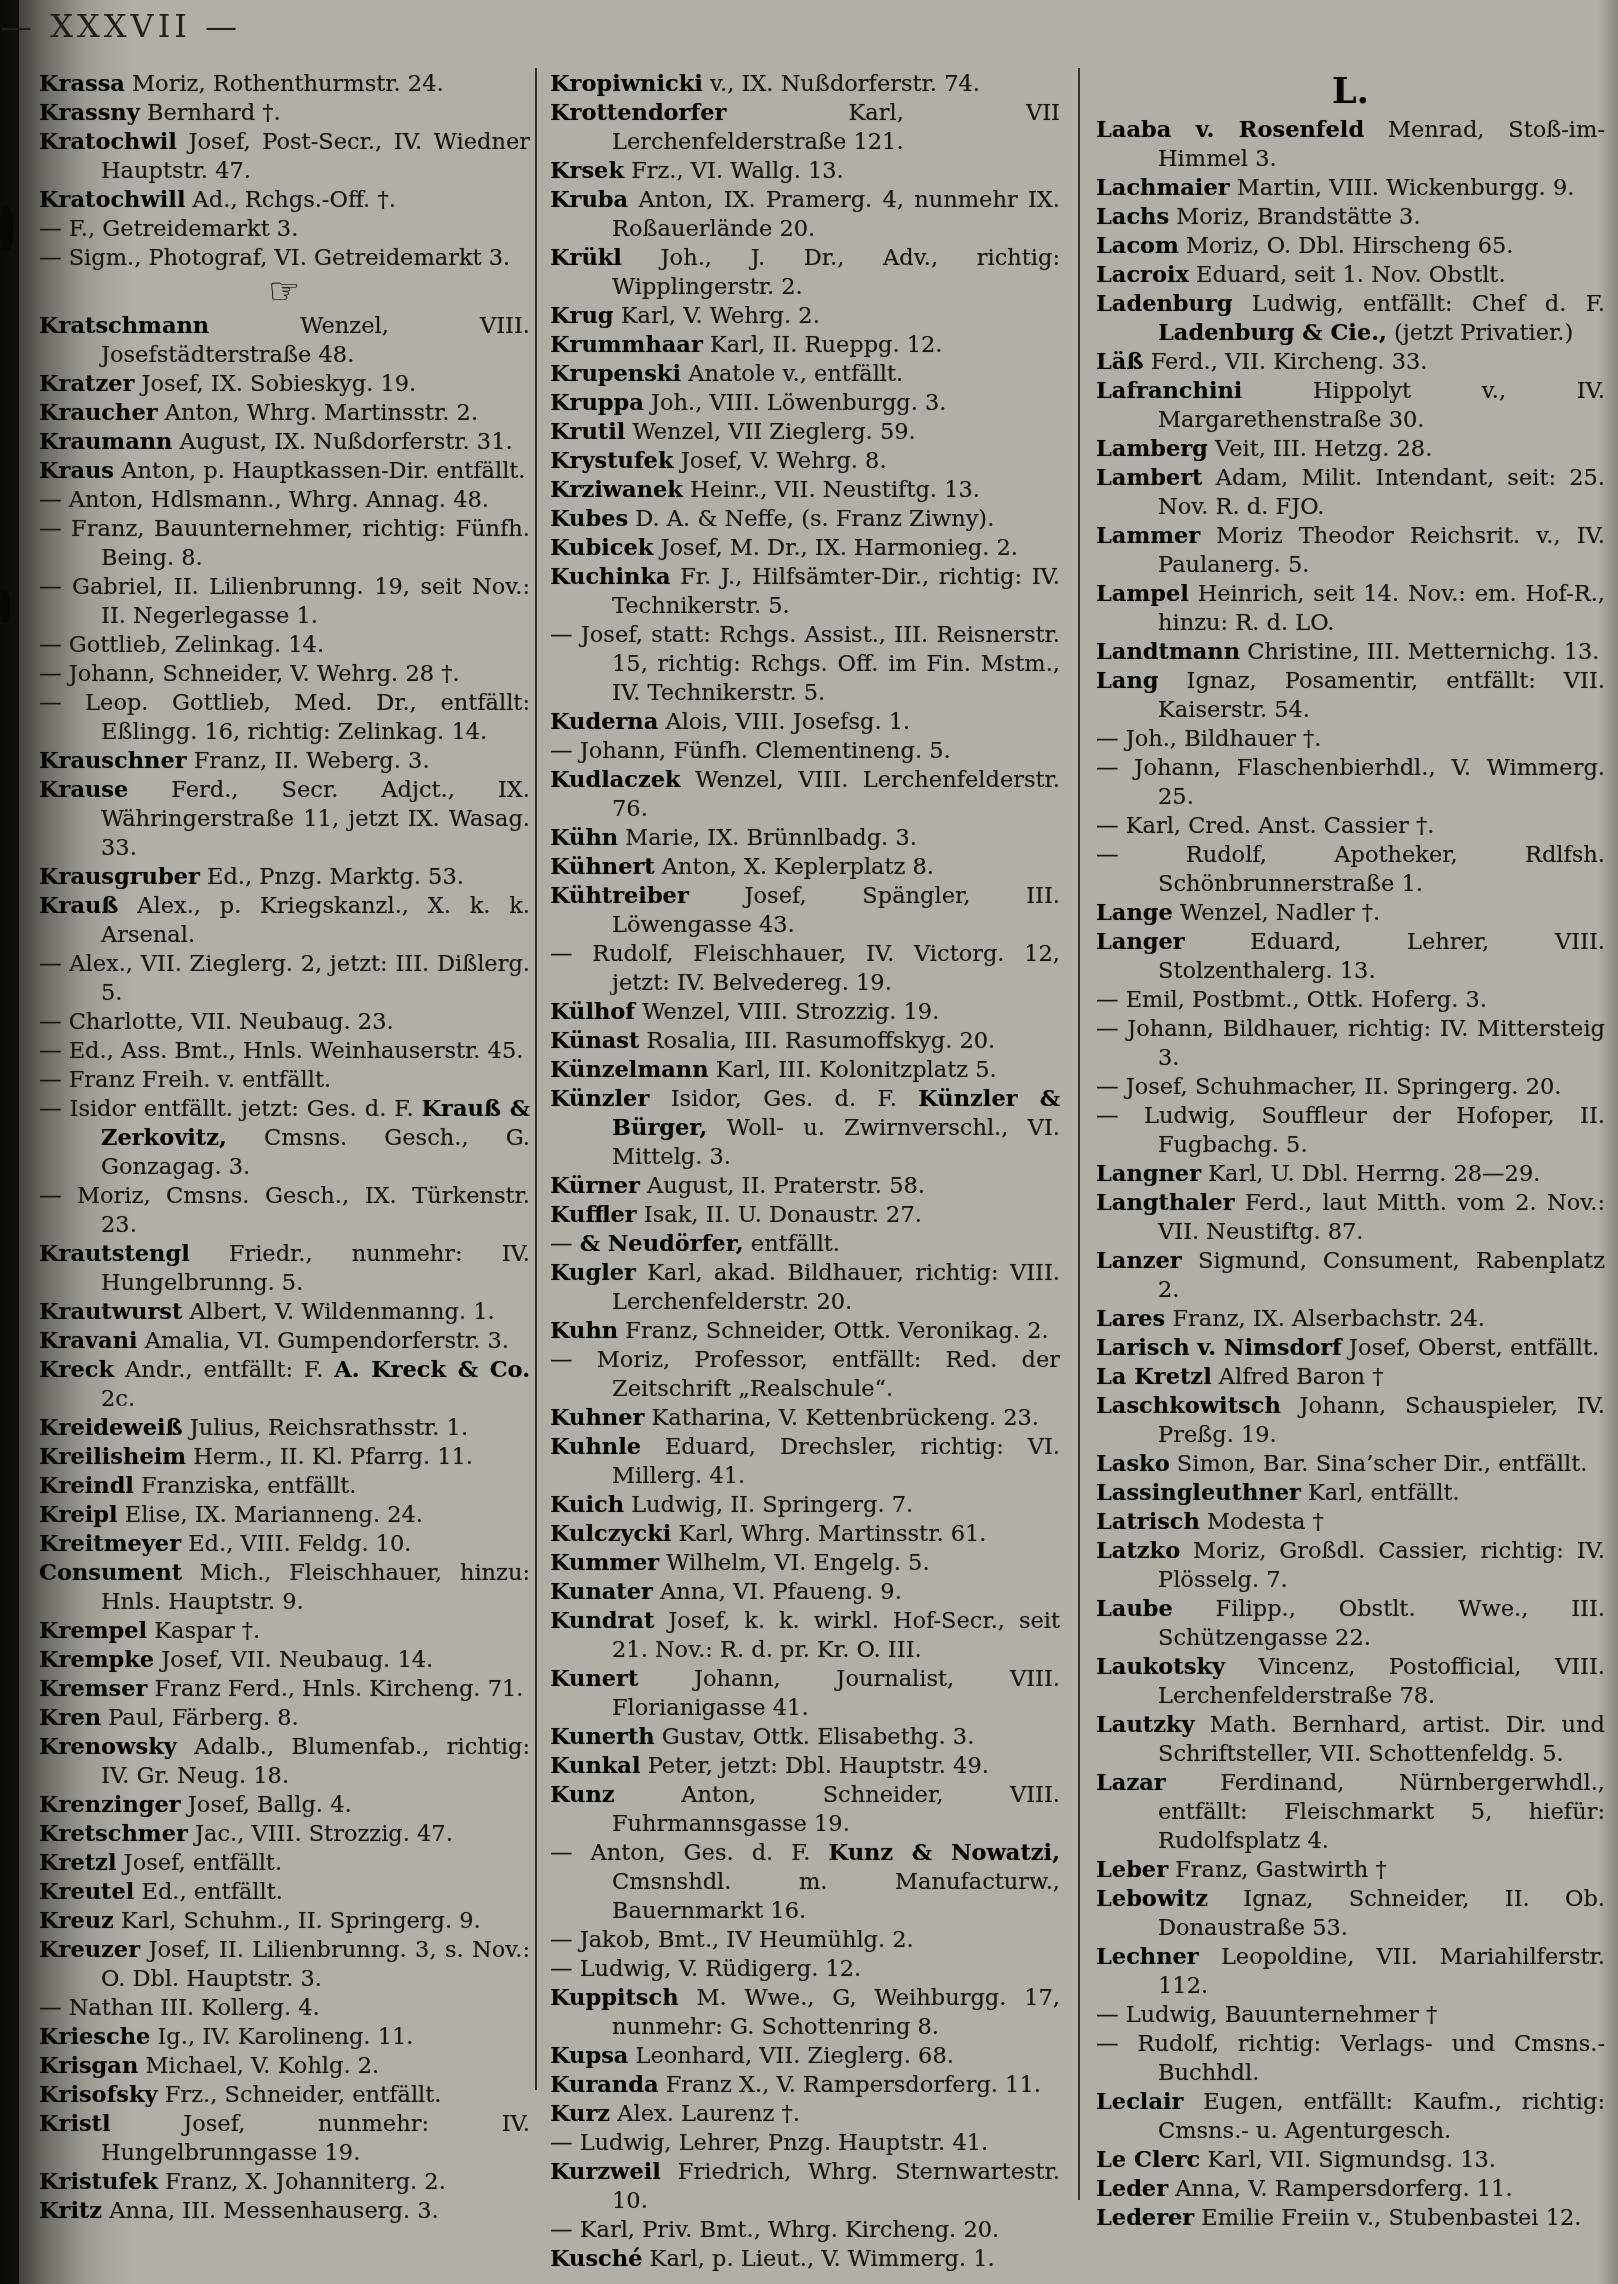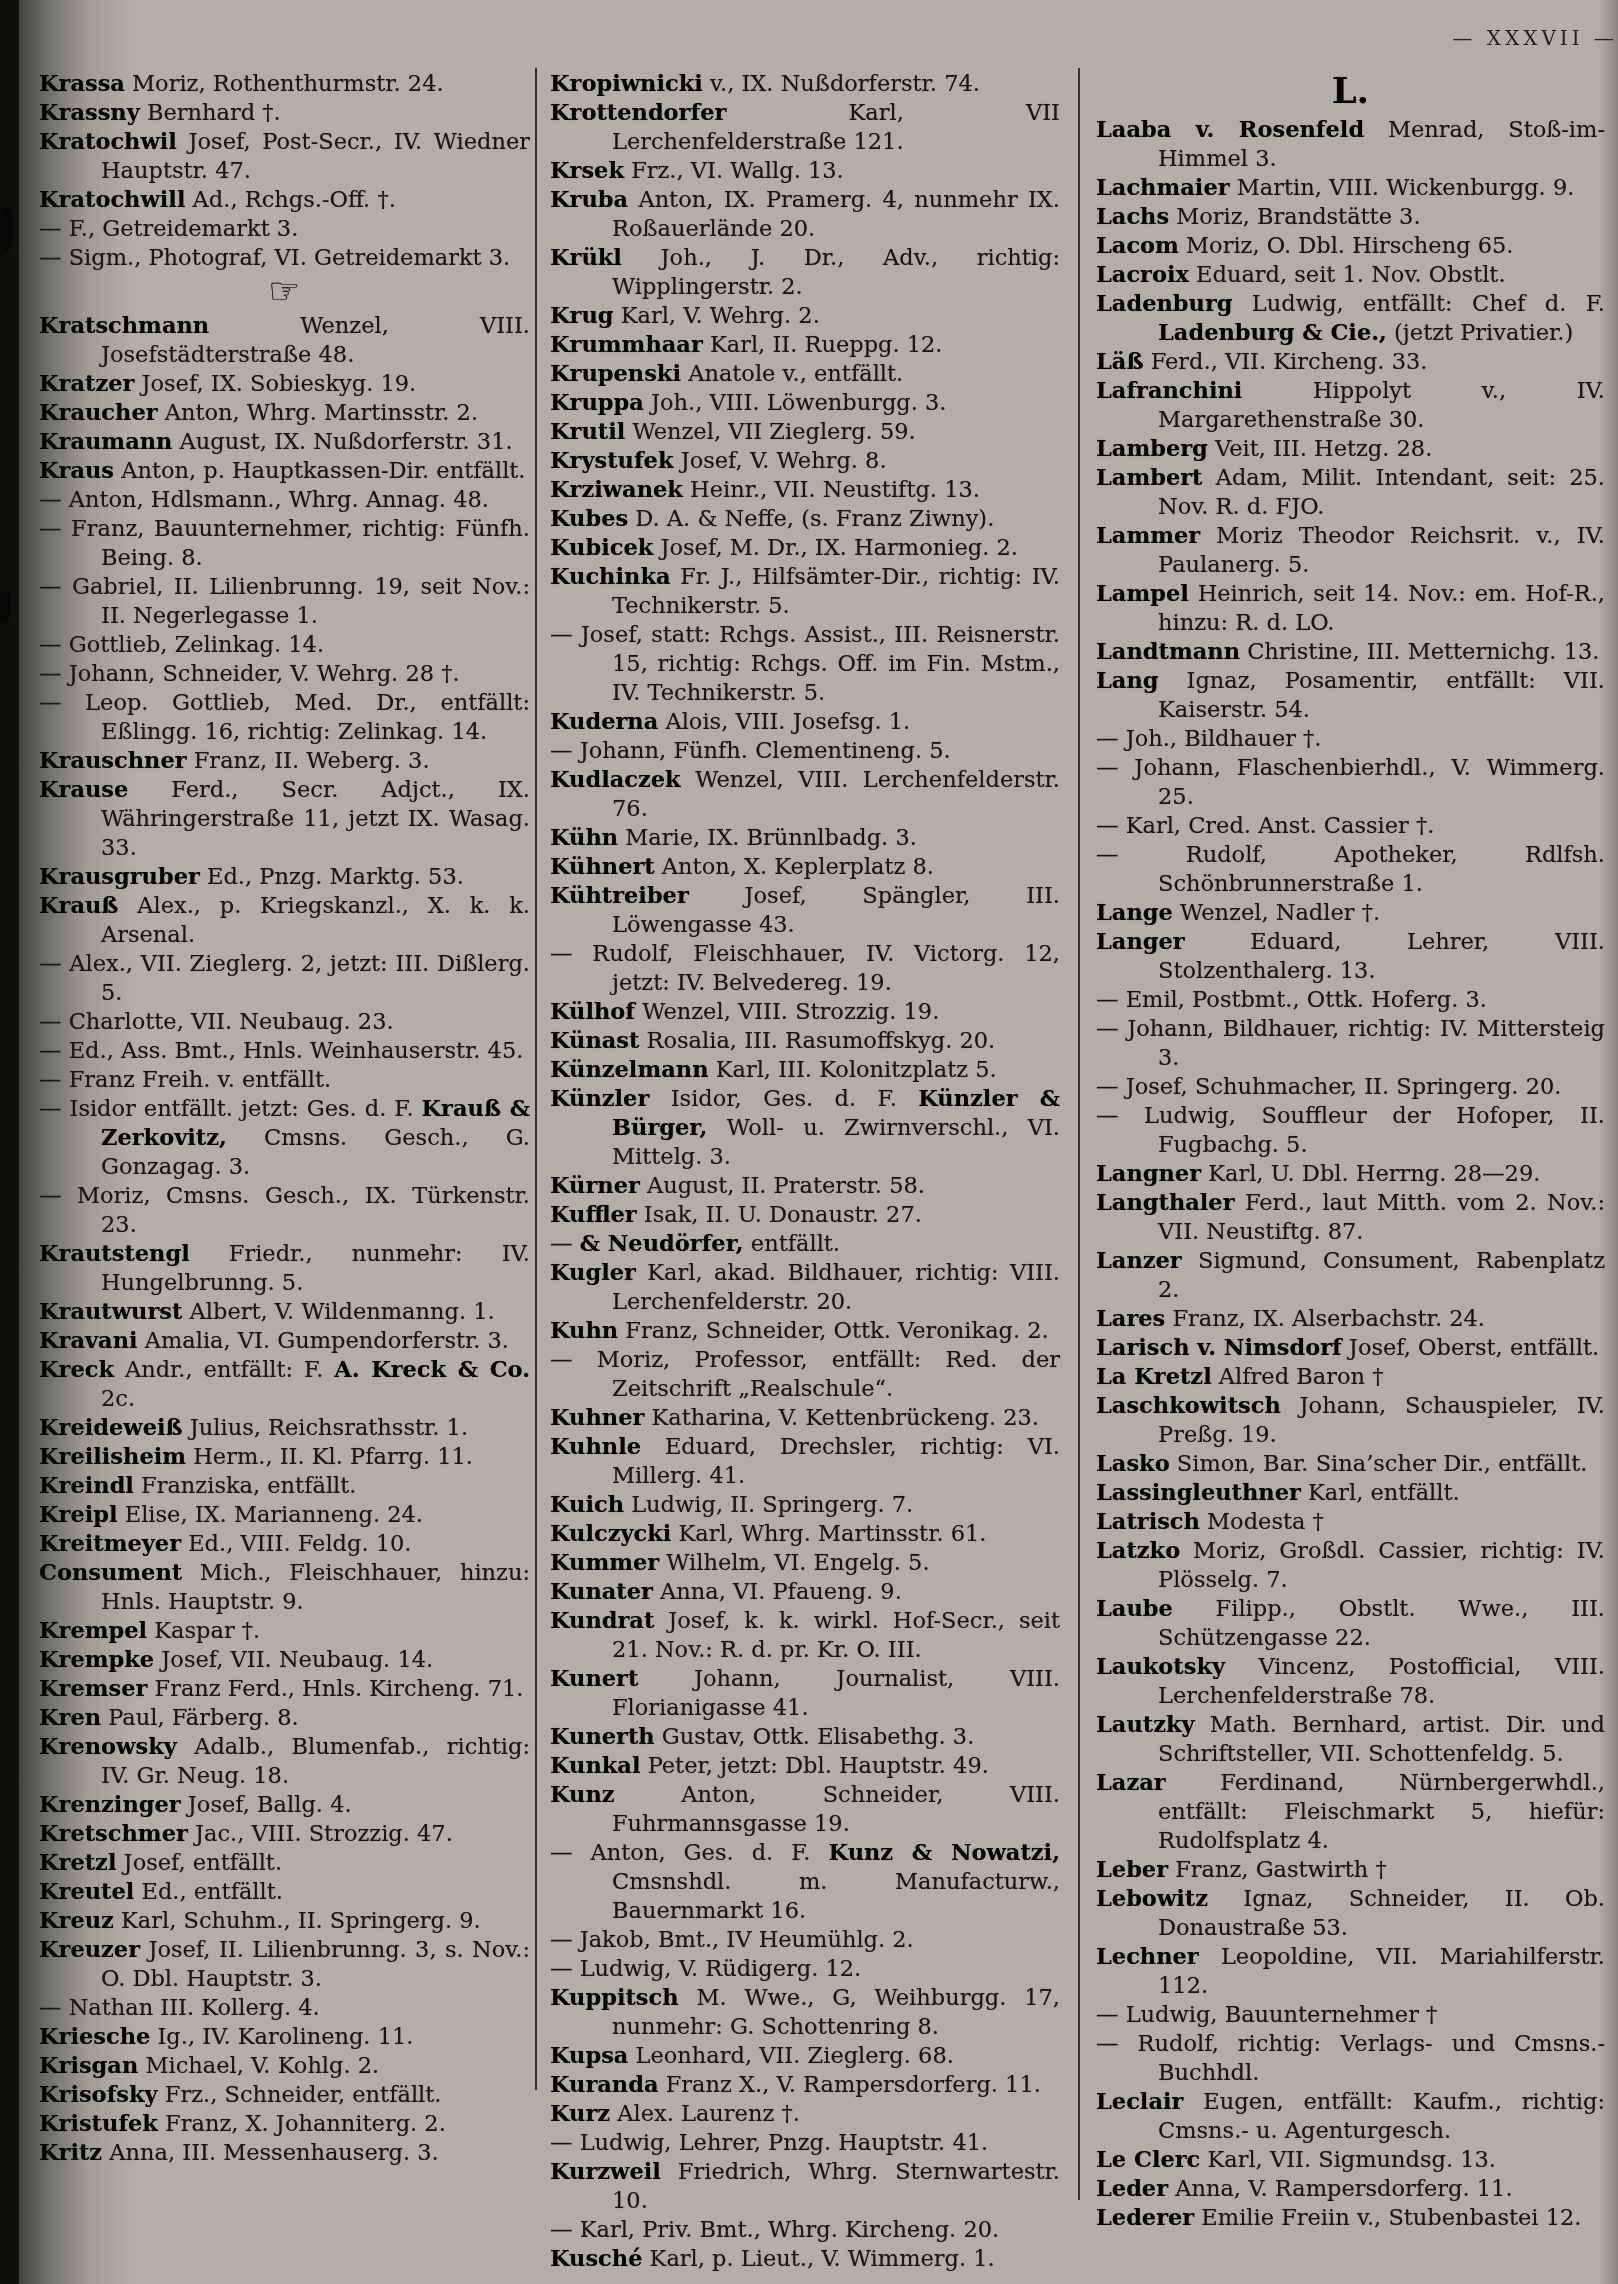--- a/index.html
+++ b/index.html
@@ -18,22 +18,22 @@
   }
   .right-shade{
     position:absolute;right:0;top:0;width:20.5px;height:100%;
     background:linear-gradient(to left, rgba(15,15,12,0.25), rgba(0,0,0,0));
   }
   .blob{position:absolute;background:#070706;border-radius:45%;}
   .blob.b1{left:0;top:207px;width:12.6px;height:44px;}
   .blob.b2{left:0;top:591px;width:9.5px;height:32px;}
   .page-header{
     position:absolute;top:6.3px;left:0;width:100%;
-    text-align:right;font-size:20px;line-height:41px;
-    color:#201f1c;letter-spacing:4px;margin-top:12px;
+    text-align:left;font-size:32px;line-height:41px;
+    color:#201f1c;letter-spacing:4px;
   }
   .divider{position:absolute;width:2.4px;background:#33322e;}
   .divider.d1{left:535px;top:68px;height:2022px;}
   .divider.d2{left:1078px;top:68px;height:2132px;}
   .col{
     position:absolute;top:69px;
     font-size:22.5px;line-height:29px;color:#181713;
     text-shadow:0 0 0.8px rgba(20,18,14,0.45);
   }
   .col.c1{left:39px;width:491px;}
@@ -116,20 +116,21 @@
       <div class="entry"><span class="bn">Krenzinger</span><span class="rn"> Josef, Ballg. 4.</span></div>
       <div class="entry"><span class="bn">Kretschmer</span><span class="rn"> Jac., VIII. Strozzig. 47.</span></div>
       <div class="entry"><span class="bn">Kretzl</span><span class="rn"> Josef, entfällt.</span></div>
       <div class="entry"><span class="bn">Kreutel</span><span class="rn"> Ed., entfällt.</span></div>
       <div class="entry"><span class="bn">Kreuz</span><span class="rn"> Karl, Schuhm., II. Springerg. 9.</span></div>
       <div class="entry"><span class="bn">Kreuzer</span><span class="rn"> Josef, II. Lilienbrunng. 3, s. Nov.: O. Dbl. Hauptstr. 3.</span></div>
       <div class="entry"><span class="rn">— Nathan III. Kollerg. 4.</span></div>
       <div class="entry"><span class="bn">Kriesche</span><span class="rn"> Ig., IV. Karolineng. 11.</span></div>
       <div class="entry"><span class="bn">Krisgan</span><span class="rn"> Michael, V. Kohlg. 2.</span></div>
       <div class="entry"><span class="bn">Krisofsky</span><span class="rn"> Frz., Schneider, entfällt.</span></div>
+      <div class="entry"><span class="bn">Kristl</span><span class="rn"> Josef, nunmehr: IV. Hungelbrunngasse 19.</span></div>
       <div class="entry"><span class="bn">Kristufek</span><span class="rn"> Franz, X. Johanniterg. 2.</span></div>
       <div class="entry"><span class="bn">Kritz</span><span class="rn"> Anna, III. Messenhauserg. 3.</span></div>
     </div>
   </div>
 <div class="col c2">
     <div class="entries">
       <div class="entry"><span class="bn">Kropiwnicki</span><span class="rn"> v., IX. Nußdorferstr. 74.</span></div>
       <div class="entry"><span class="bn">Krottendorfer</span><span class="rn"> Karl, VII Lerchenfelderstraße 121.</span></div>
       <div class="entry"><span class="bn">Krsek</span><span class="rn"> Frz., VI. Wallg. 13.</span></div>
       <div class="entry"><span class="bn">Kruba</span><span class="rn"> Anton, IX. Pramerg. 4, nunmehr IX. Roßauerlände 20.</span></div>

